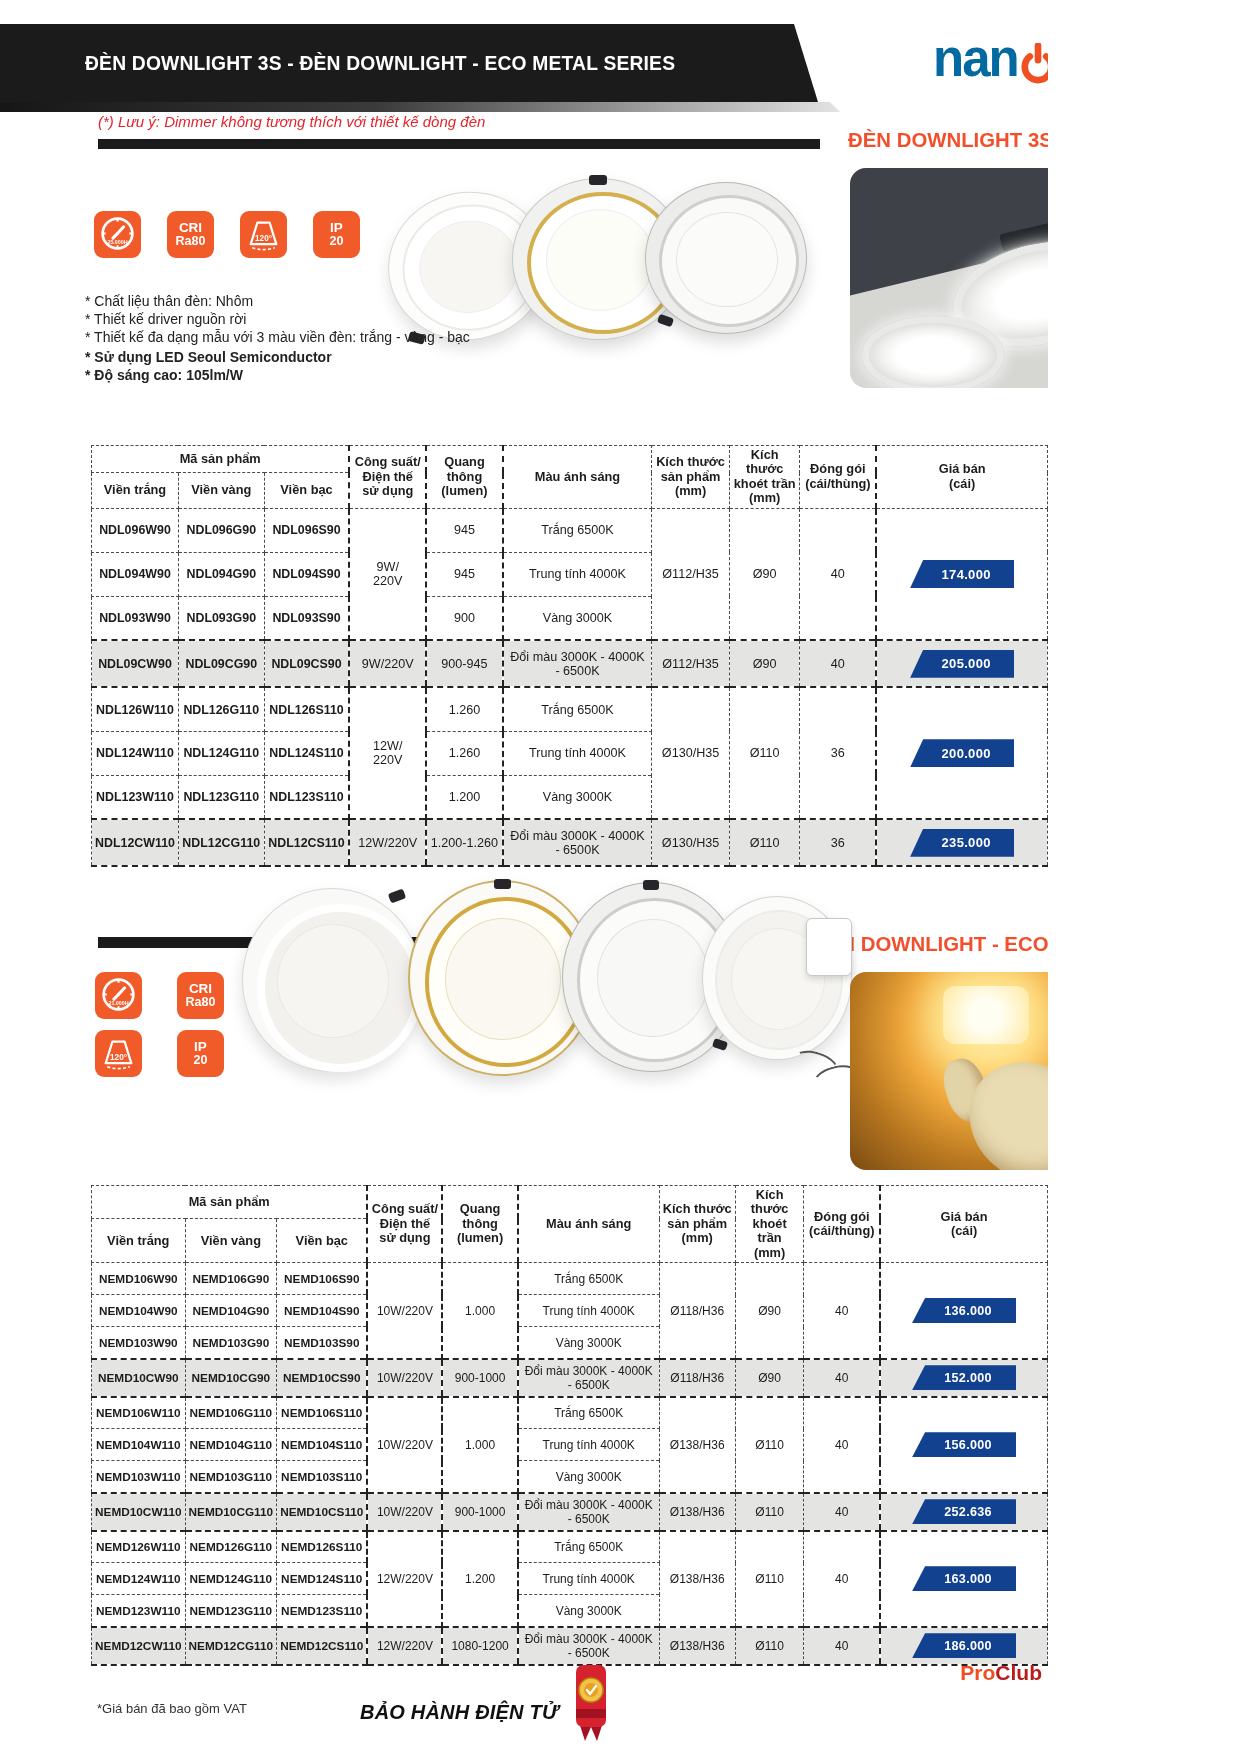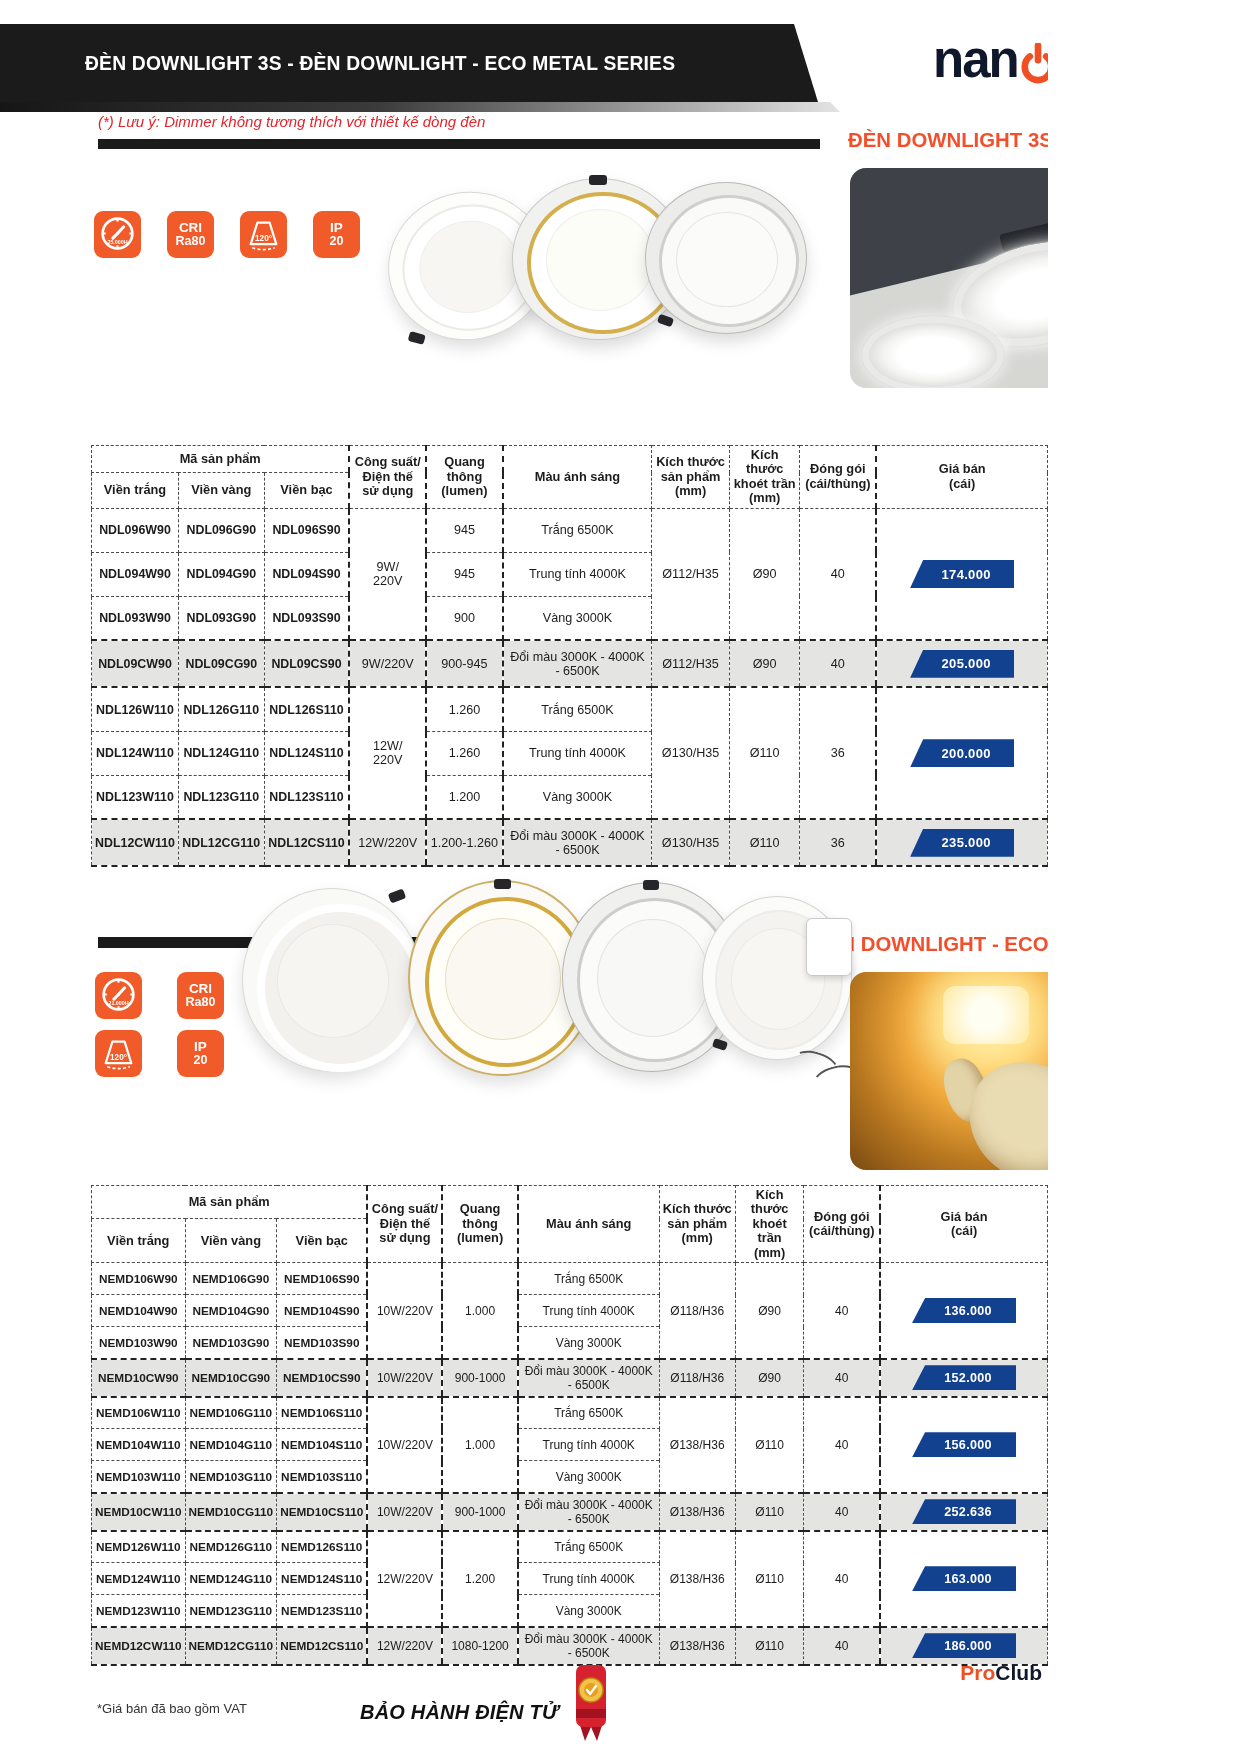--- a/index.html
+++ b/index.html
@@ -7,21 +7,21 @@
         font-family:Liberation Sans, sans-serif;color:#1c1c1c;}
 
   
   .banner{position:absolute;left:0;top:24px;width:818px;height:78px;background:#1b1b1b;
           clip-path:polygon(0 0,794px 0,818px 100%,0 100%);}
   .banner h1{position:absolute;left:85px;top:50%;transform:translateY(-50%) scaleX(.94);transform-origin:left center;
              margin:0;color:#fff;font-size:20.5px;font-weight:bold;white-space:nowrap;letter-spacing:.2px;}
   .banner-fade{position:absolute;left:0;top:102px;width:840px;height:10px;
           background:linear-gradient(90deg,#161616 0%,#3b3b3b 45%,#9a9a9a 76%,#e3e3e3 100%);
           clip-path:polygon(0 0,830px 0,840px 100%,0 100%);}
-  .logo{position:absolute;left:933px;top:33px;display:flex;align-items:center;color:#0f172a;
+  .logo{position:absolute;left:933px;top:33px;display:flex;color:#0369a1;
         font-size:51px;font-weight:bold;letter-spacing:-2px;line-height:1;}
   .logo .pwr{width:34px;height:42px;margin:10px 1px 0 3px;}
 
   .note{position:absolute;left:98px;top:113px;font-size:15px;font-style:italic;color:#E4232B;}
   .sec1-underline{position:absolute;left:98px;top:139px;width:722px;height:10px;background:#1b1b1b;}
   .sec-title{position:absolute;font-size:21px;font-weight:bold;color:#F2502C;white-space:nowrap;
              transform:scaleX(.97);transform-origin:left center;}
   .sec1-title{left:848px;top:128px;}
   .sec2-title{left:812px;top:932px;}
 
@@ -101,21 +101,21 @@
   .sec2-bar{position:absolute;left:98px;top:937px;width:646px;height:11px;background:#1b1b1b;}
   .new-badge{position:absolute;left:740px;top:912px;width:60px;height:60px;border-radius:50%;background:#E4252B;
       color:#fff;font-weight:bold;font-size:16.5px;display:flex;align-items:center;justify-content:center;letter-spacing:.3px;}
 
   
   .vat-note{position:absolute;left:97px;top:1701px;font-size:13px;color:#333;}
   .warranty{position:absolute;left:360px;top:1701px;font-size:20px;font-weight:bold;font-style:italic;color:#101010;letter-spacing:.2px;}
   .seal{position:absolute;left:566px;top:1663px;width:50px;height:80px;}
   .proclub{position:absolute;left:830px;top:1662px;width:212px;text-align:right;font-size:21px;font-weight:bold;line-height:1;}
   .proclub .p1{color:#F04E23;}
-  .proclub .p2{color:#0f172a;}
+  .proclub .p2{color:#b91c1c;}
   .applines{position:absolute;left:660px;top:1694px;width:382px;text-align:right;font-size:12.6px;color:#222;line-height:19px;}
   .qr{position:absolute;left:1048px;top:1684px;width:56px;height:56px;border:1.5px solid #F0502a;border-radius:3px;
       background:#fff;display:flex;align-items:center;justify-content:center;}
   .page-tab{position:absolute;left:1132px;top:1655px;width:108px;height:98px;background:#1b1b1b;
       clip-path:polygon(26px 0,100% 0,100% 100%,0 100%);}
   .page-tab span{position:absolute;right:13px;top:50%;transform:translateY(-50%);color:#fff;font-size:35px;font-weight:bold;}
 </style>
 </head>
 <body>
 
@@ -186,20 +186,27 @@
     </div>
   </div>
 
   <div class="photo1">
     <div class="dark"></div>
     <div class="mount"></div>
     <div class="lamp l1"></div>
     <div class="lamp l2"></div>
   </div>
 
+  <ul class="features f1" id="sec1-features">
+      <li class="">* Chất liệu thân đèn: Nhôm</li>
+      <li class="">* Thiết kế driver nguồn rời</li>
+      <li class="">* Thiết kế đa dạng mẫu với 3 màu viền đèn: trắng - vàng - bạc</li>
+      <li class="fb">* Sử dụng LED Seoul Semiconductor</li>
+      <li class="fb">* Độ sáng cao: 105lm/W</li>
+    </ul>
 
   <div class="tmount" id="table1-mount">
       <table class="ptable">
         <colgroup>
           <col style="width:87px">
           <col style="width:86px">
           <col style="width:86px">
           <col style="width:81px">
           <col style="width:87px">
           <col style="width:196px">

